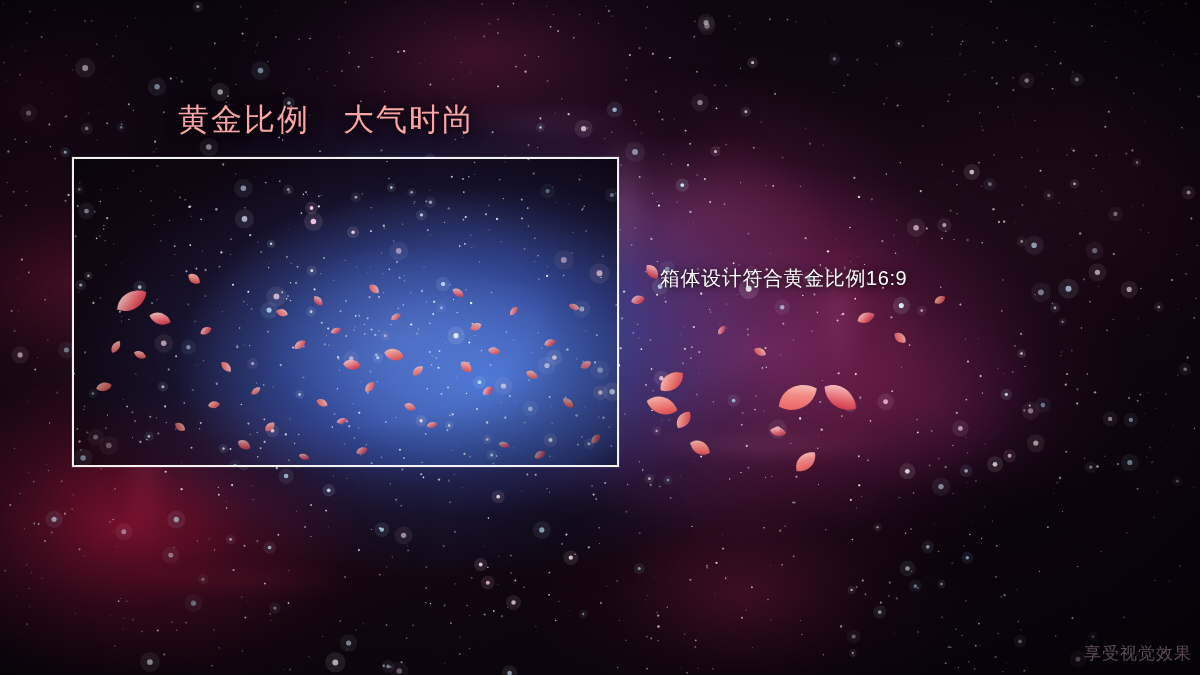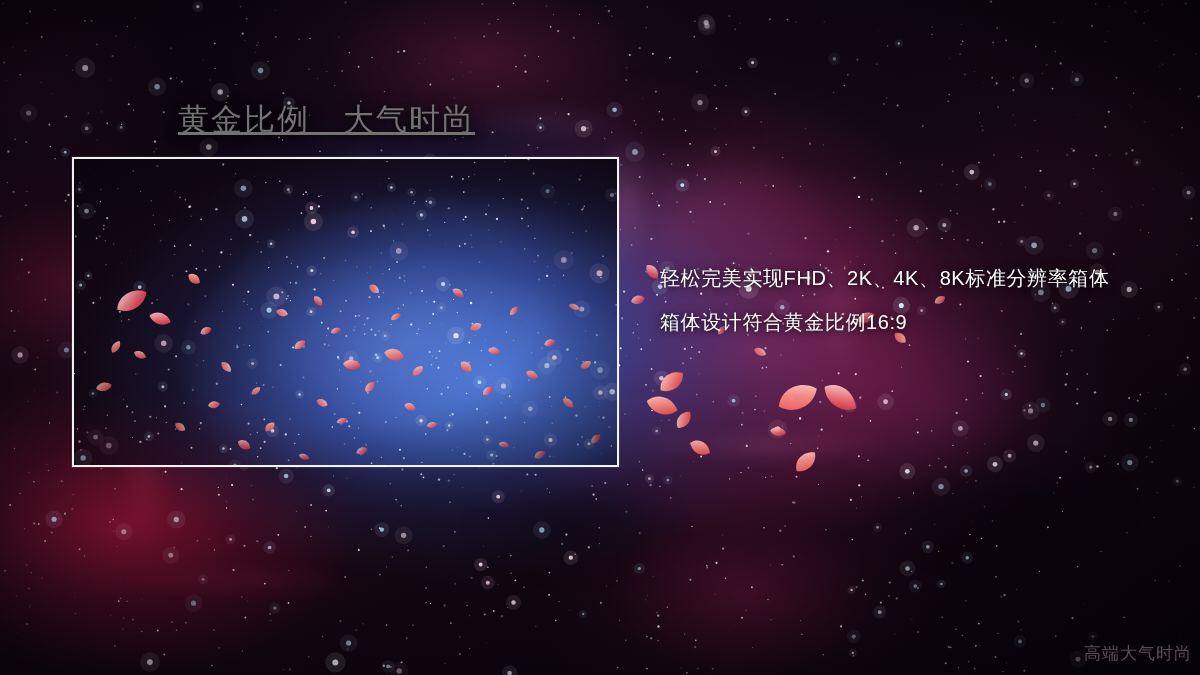--- a/index.html
+++ b/index.html
@@ -109,25 +109,24 @@
   }
   .frame-stars svg, .frame-petals svg { display:block; width:547px; height:310px; }
   .frame-stars, .frame-petals { position:absolute; inset:0; }
 
   
   #title {
     position:absolute;
     left:178px; top:100px;
     font-size:31px;
     line-height:40px;
-    color:#737373;
+    color:#fca5a5;
     letter-spacing:2px;
     white-space:pre;
     text-shadow:0 1px 6px rgba(0,0,0,0.65), 0 0 18px rgba(0,0,0,0.45);
-    text-decoration:underline;
   }
 
   #body-text {
     position:absolute;
     left:660px; top:256px;
     width:520px;
   }
   #body-text .line {
     font-size:20px;
     line-height:44px;
@@ -2528,19 +2527,18 @@
             </g>
         </svg>
       </div>
       <div class="frame-vig"></div>
     </div>
   </div>
 
   <div id="title">黄金比例　大气时尚</div>
 
   <div id="body-text">
-    <div class="line">轻松完美实现FHD、2K、4K、8K标准分辨率箱体</div>
     <div class="line">箱体设计符合黄金比例16:9</div>
   </div>
 
-  <div id="watermark">高端大气时尚</div>
+  <div id="watermark">享受视觉效果</div>
 
 </div>
 
 </body></html>

